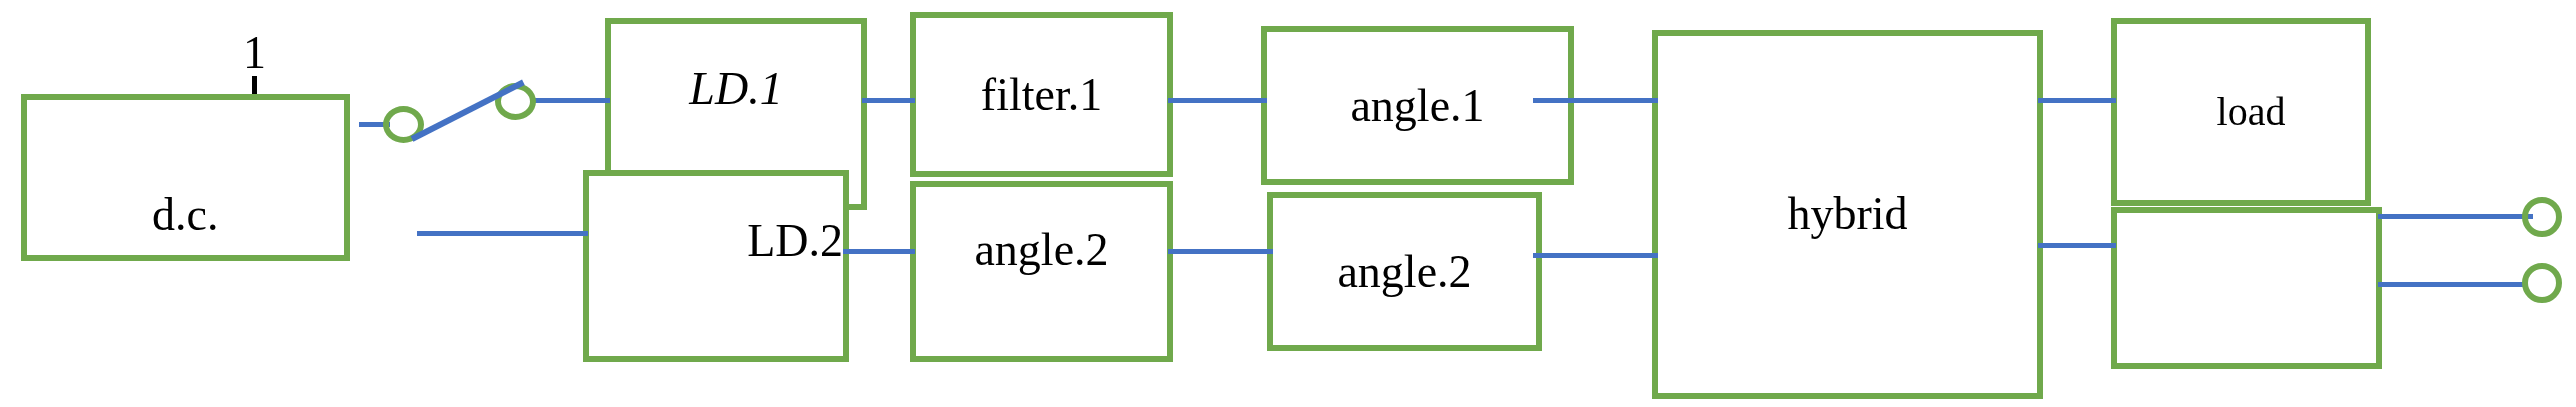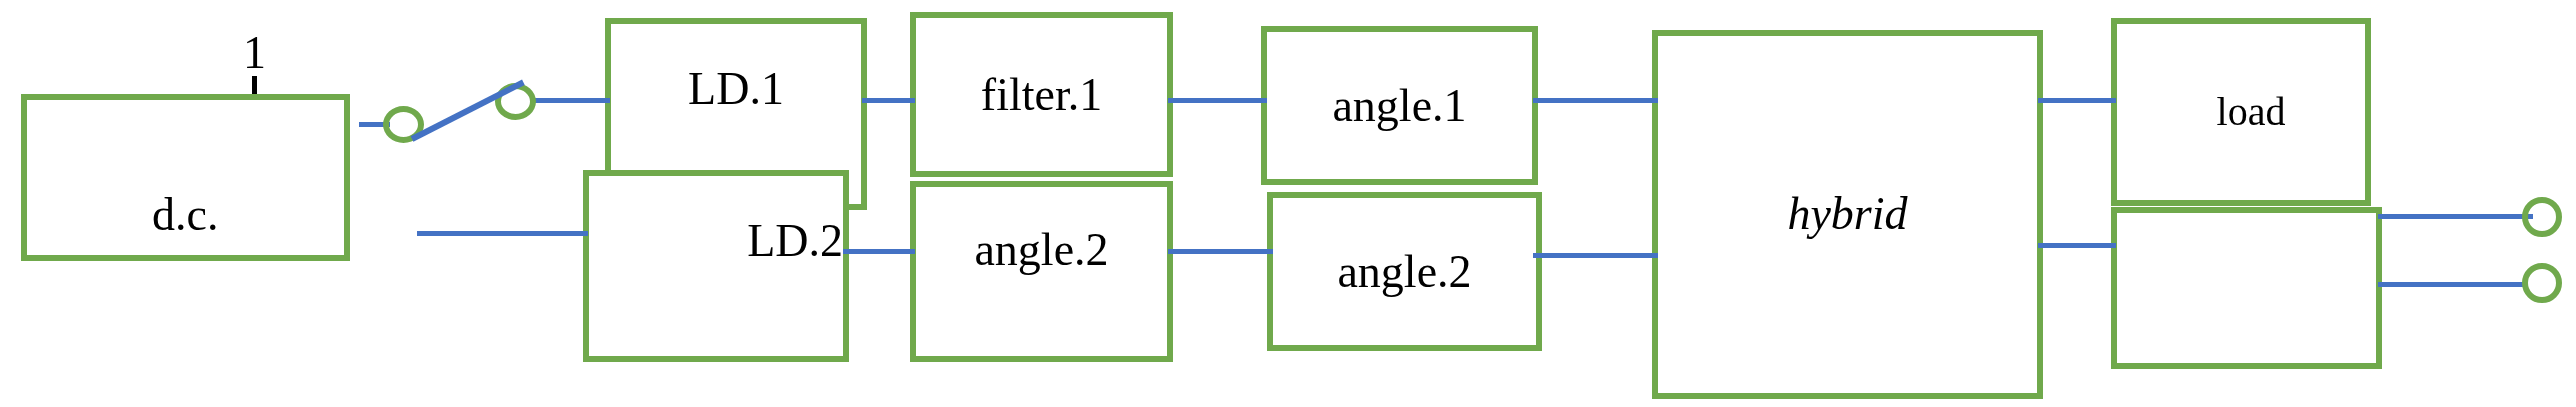--- a/index.html
+++ b/index.html
@@ -69,38 +69,38 @@
 <div id="canvas">
 
   <div class="freetext" id="source-label" style="left:243px; top:29.5px; font-size:46px;">1</div>
   <div class="tick" id="source-tick" style="left: 252px; top: 76px; height: 22px;"></div>
 
   <div id="blocks-layer">
       <div class="block" style="left: 20.7px; top: 94px; width: 329px; height: 167px; border-color: rgb(112, 169, 76); align-items: flex-end; padding-bottom: 17px;">
         <span class="block-label" style="font-size: 46px;">d.c.</span>
       </div>
       <div class="block" style="left: 605px; top: 18.4px; width: 262px; height: 192px; border-color: rgb(112, 169, 76); align-items: flex-start; padding-top: 42px;">
-        <span class="block-label" style="font-size: 46px;">LD.1</span>
+        <span class="block-label" style="font-size: 46px; font-style: italic;">LD.1</span>
       </div>
       <div class="block" style="left: 583px; top: 170px; width: 266px; height: 192px; border-color: rgb(112, 169, 76); align-items: flex-start; padding-top: 42px; justify-content: flex-end;">
         <span class="block-label" style="font-size: 46px;">LD.2</span>
       </div>
       <div class="block" style="left: 910px; top: 12px; width: 263px; height: 165px; border-color: rgb(112, 169, 76);">
         <span class="block-label" style="font-size: 46px;">filter.1</span>
       </div>
       <div class="block" style="left: 910px; top: 181px; width: 263px; height: 181px; border-color: rgb(112, 169, 76); align-items: flex-start; padding-top: 40px;">
         <span class="block-label" style="font-size: 46px;">angle.2</span>
       </div>
-      <div class="block" style="left: 1261px; top: 26px; width: 277px; height: 159px; border-color: rgb(112, 169, 76);">
+      <div class="block" style="left: 1261px; top: 26px; width: 313px; height: 159px; border-color: rgb(112, 169, 76);">
         <span class="block-label" style="font-size: 46px;">angle.1</span>
       </div>
       <div class="block" style="left: 1267px; top: 192px; width: 275px; height: 159px; border-color: rgb(112, 169, 76);">
         <span class="block-label" style="font-size: 46px;">angle.2</span>
       </div>
-      <div class="block" style="left: 1652px; top: 29.5px; width: 391px; height: 369px; border-color: rgb(112, 169, 76); font-style: italic;">
+      <div class="block" style="left: 1652px; top: 29.5px; width: 391px; height: 369px; border-color: rgb(112, 169, 76);">
         <span class="block-label" style="font-size: 46px;">hybrid</span>
       </div>
       <div class="block" style="left: 2111px; top: 18.4px; width: 260px; height: 188px; border-color: rgb(112, 169, 76);">
         <span class="block-label" style="font-size: 40px; margin-left: 20px;">load</span>
       </div>
       <div class="block" style="left: 2111px; top: 207px; width: 271px; height: 162px; border-color: rgb(112, 169, 76);"></div>
     </div>
 
   <div id="wires-layer">
       <div class="wire" style="left: 359px; top: 122px; width: 31px; background: rgb(68, 114, 196);"></div>

